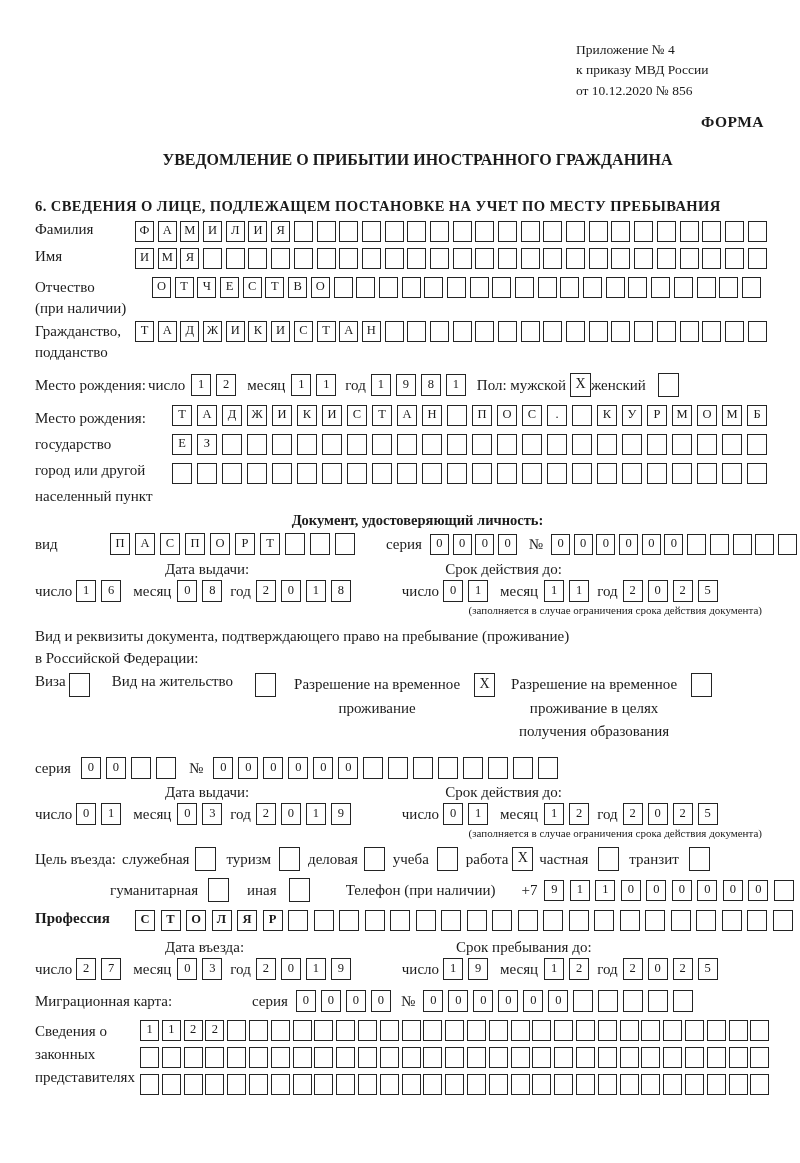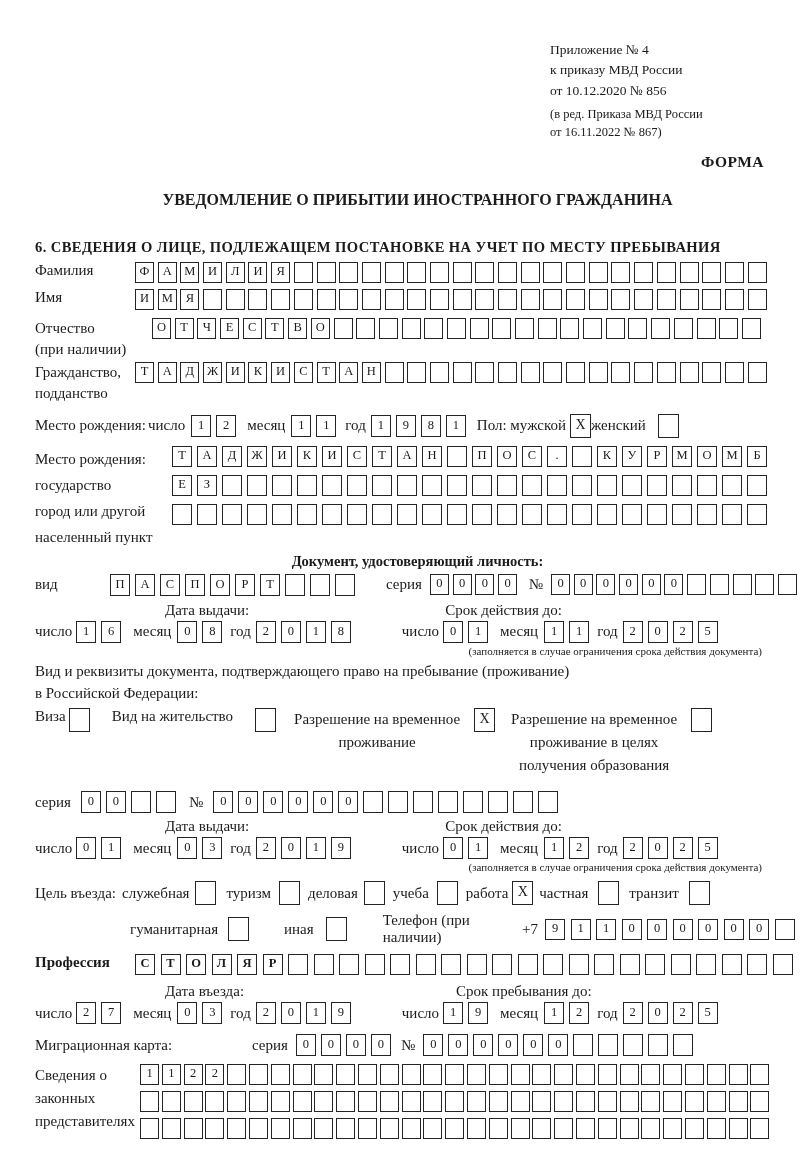--- a/index.html
+++ b/index.html
@@ -1,21 +1,21 @@
 <!DOCTYPE html>
 <html><head>
 <meta charset="utf-8">
 <style>
   html,body{margin:0;padding:0;background:#ffffff;}
   .page{
     position:relative;width:800px;height:1163px;box-sizing:border-box;
     background:#fff;color:#1b1b1b;padding:40px 0 0 35px;
     font-family:"Liberation Serif","DejaVu Serif",serif;font-size:15px;overflow:hidden;
   }
-  .annex-wrap{display:flex;justify-content:flex-end;padding-right:50px;}
+  .annex-wrap{display:flex;justify-content:flex-end;padding-right:24px;}
   .annex{width:200px;font-size:13.5px;line-height:1.5;}
   .annex-note{font-size:12.5px;line-height:1.45;margin-top:4px;}
   .forma{text-align:right;padding-right:36px;font-weight:bold;font-size:15.5px;margin-top:12px;letter-spacing:.5px;}
   .title{ text-align:center;font-weight:bold;font-size:16px;line-height:1.6;margin-top:16px;}
   .uline{display:inline-block;width:66px;height:13px;border-bottom:2.5px solid #3a3a3a;margin-left:10px;}
   .sec1{font-weight:bold;font-size:14.6px;margin-top:26px;letter-spacing:.4px;}
   .f-row{display:flex;align-items:flex-start;flex-wrap:nowrap;}
   .lbl{flex:none;}
   .w100{width:100px;} .w117{width:117px;} .w137{width:137px;} .w105{width:105px;}
   .cells{display:flex;flex-wrap:nowrap;flex:none;}
@@ -40,24 +40,20 @@
 </head>
 <body>
 
 <div class="page">
 
   <div class="annex-wrap">
     <div class="annex">
       <div>Приложение № 4</div>
       <div>к приказу МВД России</div>
       <div>от 10.12.2020 № 856</div>
-      <div class="annex-note">
-        <div>(в ред. Приказа МВД России</div>
-        <div>от 16.11.2022 № 867)</div>
-      </div>
     </div>
   </div>
 
   <div class="forma">ФОРМА</div>
 
   <div class="title">
     <div>УВЕДОМЛЕНИЕ О ПРИБЫТИИ ИНОСТРАННОГО ГРАЖДАНИНА</div>
   </div>
 
   <div class="sec1">6. СВЕДЕНИЯ О ЛИЦЕ, ПОДЛЕЖАЩЕМ ПОСТАНОВКЕ НА УЧЕТ ПО МЕСТУ ПРЕБЫВАНИЯ</div>
@@ -391,21 +387,21 @@
     <span style="margin-left:3px;">год</span>
     <span class="cells" style="margin-left:5px;">
         <span class="cell dcell">2</span>
         <span class="cell dcell">0</span>
         <span class="cell dcell">2</span>
         <span class="cell dcell">5</span>
       </span>
   </div>
   <div class="note" style="margin-top:2px;">(заполняется в случае ограничения срока действия документа)</div>
 
-  <div style="margin-top:6px;">Вид и реквизиты документа, подтверждающего право на пребывание (проживание)</div>
+  <div style="margin-top:12px;">Вид и реквизиты документа, подтверждающего право на пребывание (проживание)</div>
   <div style="margin-top:5px;">в Российской Федерации:</div>
 
   <div class="f-row" style="margin-top:6px;">
     <span>Виза</span>
     <span class="cb" style="margin-left:3px;"></span>
     <span style="margin-left:22px;">Вид на жительство</span>
     <span class="cb" style="margin-left:22px;"></span>
     <span class="opt-lines" style="margin-left:18px;">
       <div>Разрешение на временное</div>
       <div>проживание</div>
@@ -500,23 +496,23 @@
     <span class="cb" style="margin-left:8px;"></span>
     <span style="margin-left:8px;">работа</span>
     <span class="cb" style="margin-left:4px;">X</span>
     <span style="margin-left:6px;">частная</span>
     <span class="cb" style="margin-left:10px;"></span>
     <span style="margin-left:10px;">транзит</span>
     <span class="cb" style="margin-left:10px;"></span>
   </div>
 
   <div class="f-row" style="margin-top:7px;align-items:center;">
-    <span style="margin-left:95px;">гуманитарная</span>
+    <span style="margin-left:75px;">гуманитарная</span>
     <span class="cb" style="margin-left:10px;"></span>
-    <span style="margin-left:35px;">иная</span>
+    <span style="margin-left:18px;">иная</span>
     <span class="cb" style="margin-left:12px;"></span>
     <span style="margin-left:36px;">Телефон (при наличии)</span>
     <span style="margin-left:26px;">+7</span>
     <span class="cells" style="margin-left:7px;">
         <span class="cell pcell">9</span>
         <span class="cell pcell">1</span>
         <span class="cell pcell">1</span>
         <span class="cell pcell">0</span>
         <span class="cell pcell">0</span>
         <span class="cell pcell">0</span>

